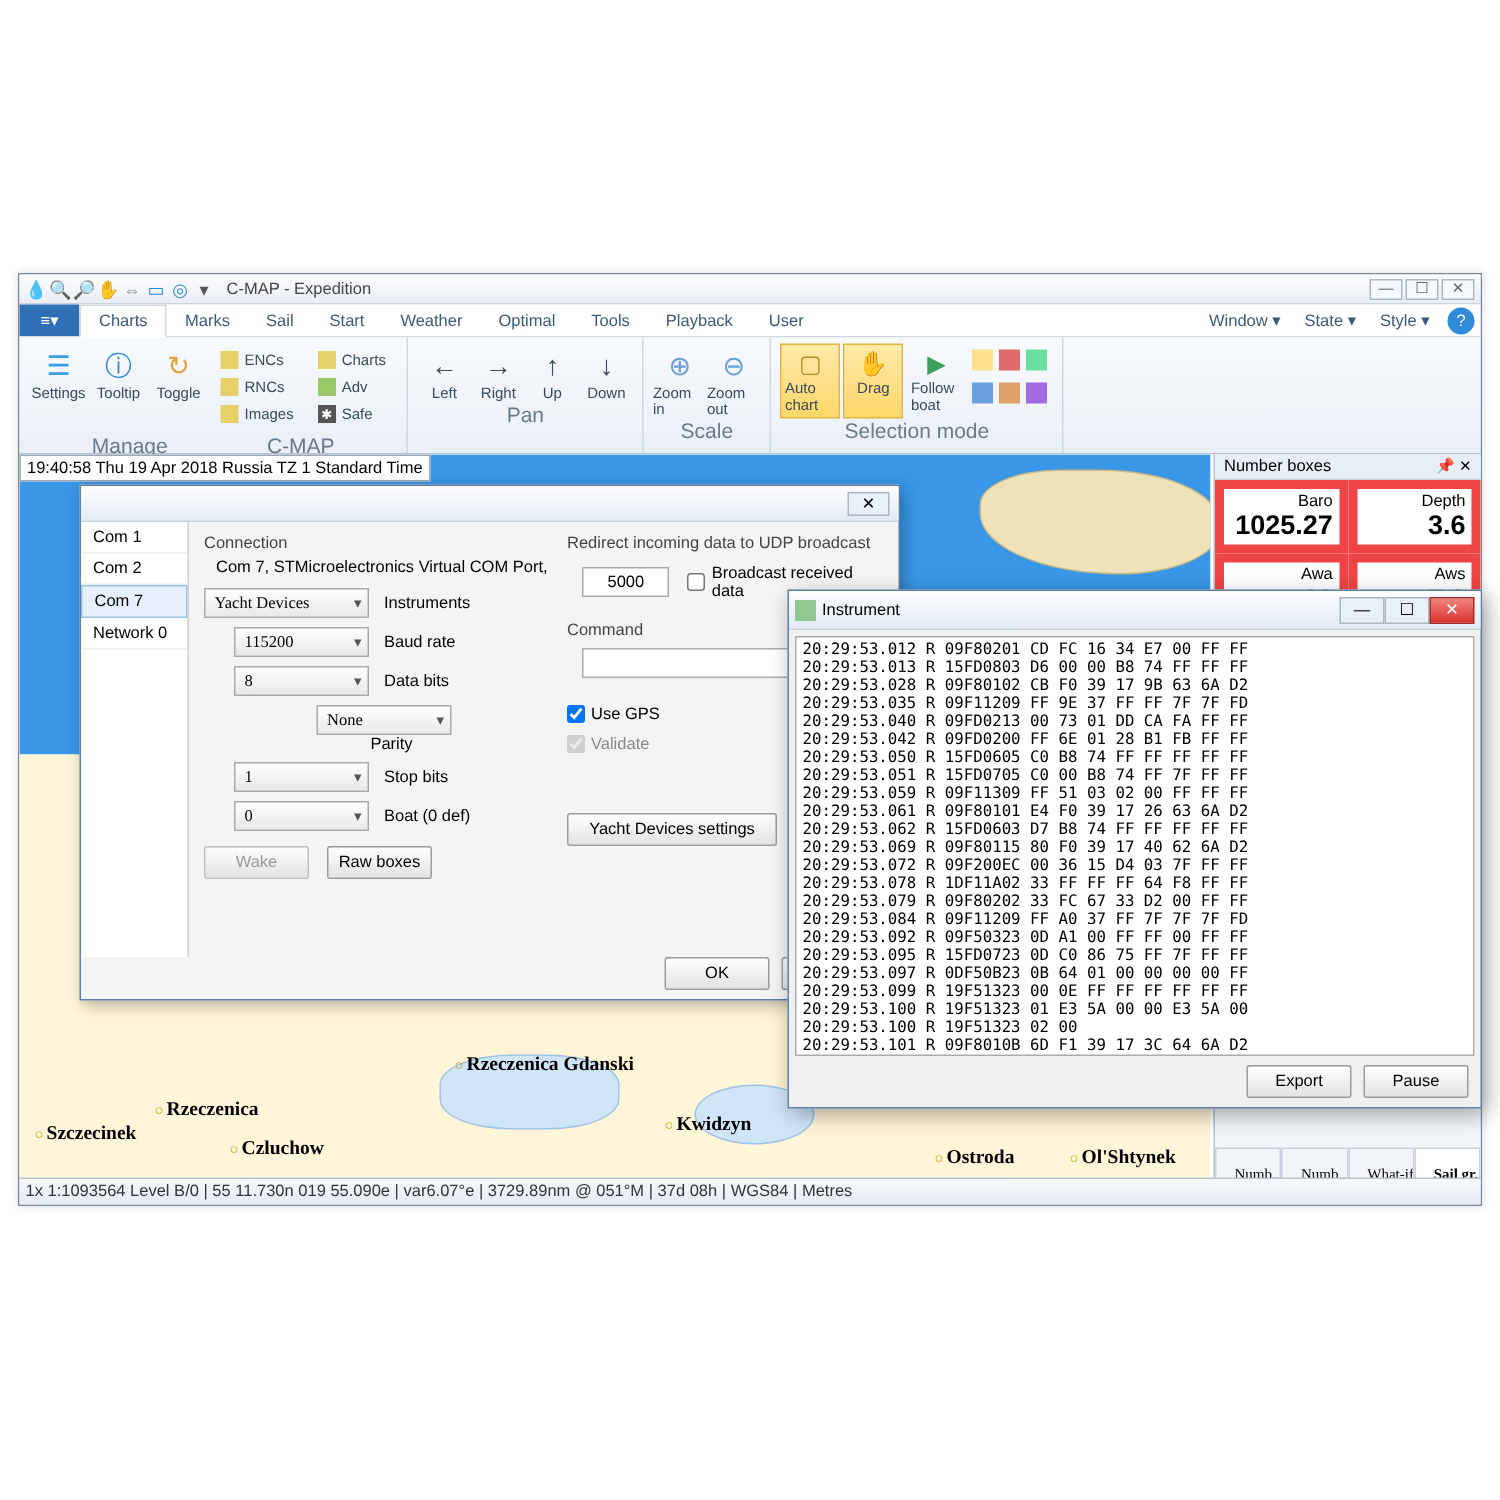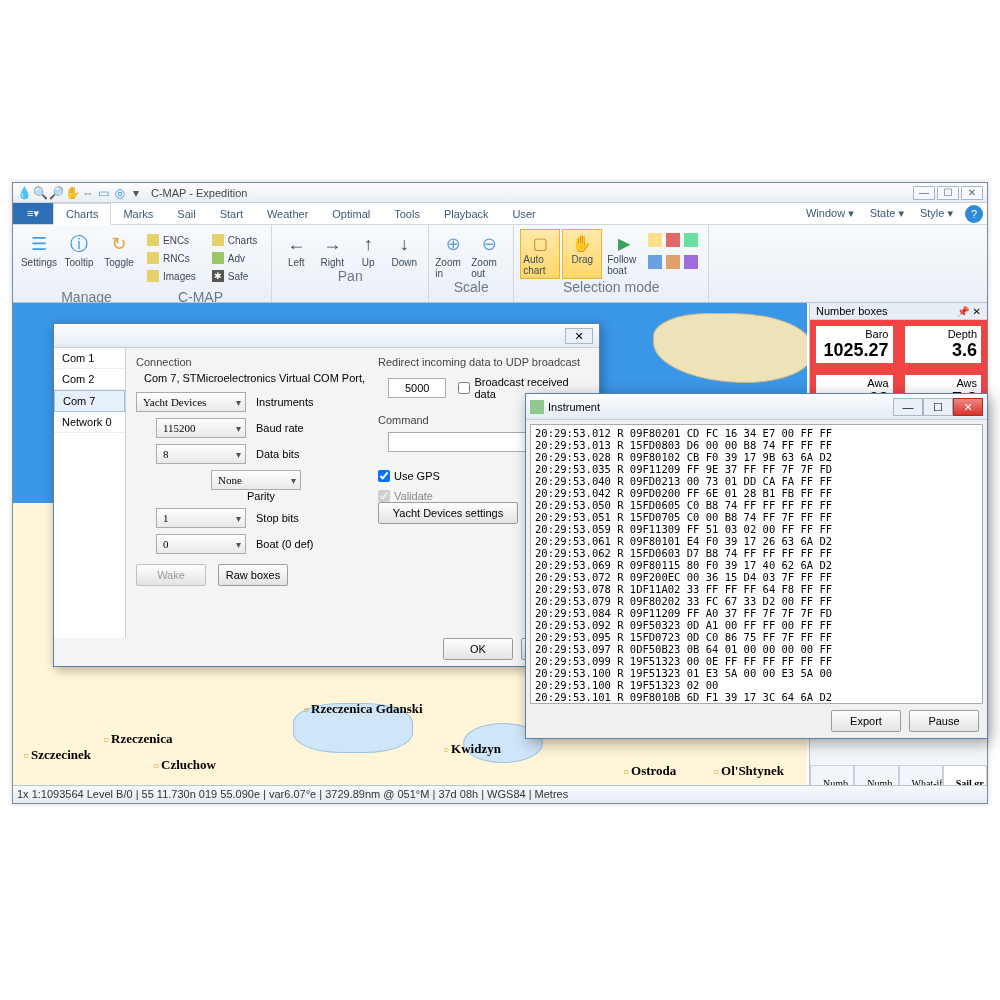--- a/index.html
+++ b/index.html
@@ -243,20 +243,21 @@
     <div class="water-patch" style="left:450px; top:420px; width:80px; height:40px; border-radius:50%;"></div>
     <div class="city" style="left:670px; top:156px;">Svetlogorsk</div>
     <div class="city" style="left:290px; top:398px;">Rzeczenica Gdanski</div>
     <div class="city" style="left:90px;  top:428px;">Rzeczenica</div>
     <div class="city" style="left:10px;  top:444px;">Szczecinek</div>
     <div class="city" style="left:140px; top:454px;">Czluchow</div>
     <div class="city" style="left:430px; top:438px;">Kwidzyn</div>
     <div class="city" style="left:610px; top:460px;">Ostroda</div>
     <div class="city" style="left:700px; top:460px;">Ol'Shtynek</div>
   </div>
+  <div class="timebar" style="top:120px;">19:40:58 Thu 19 Apr 2018 Russia TZ 1 Standard Time</div>
 
   <div class="right-panel">
     <div class="hdr">
         <span>Number boxes</span>
         <span class="pin">📌 ✕</span>
       </div>
     <div class="nbox">
       <div class="cell">
           <div class="lbl">Baro</div>
           <div class="val">1025.27</div>
@@ -343,21 +344,21 @@
           <div class="fieldset-label">Command</div>
           <div class="textbox" style="width:180px; margin:6px 0 18px 10px;"></div>
           <label class="chk" style="margin-bottom:8px;">
               <input type="checkbox" checked="" style="">
               <span>Use GPS</span>
             </label>
           <label class="chk" style="color:#888;">
               <input type="checkbox" checked="" disabled="" style="">
               <span>Validate</span>
             </label>
-          <div style=""><span class="btn" style="min-width:140px;">Yacht Devices settings</span></div>
+          <div style="margin-top:40px;"><span class="btn" style="min-width:140px;">Yacht Devices settings</span></div>
         </div>
       </div>
     </div>
   </div>
   <div class="dlg-buttons">
     <span class="btn">OK</span>
     <span class="btn">Cancel</span>
   </div>
 </div>
 

